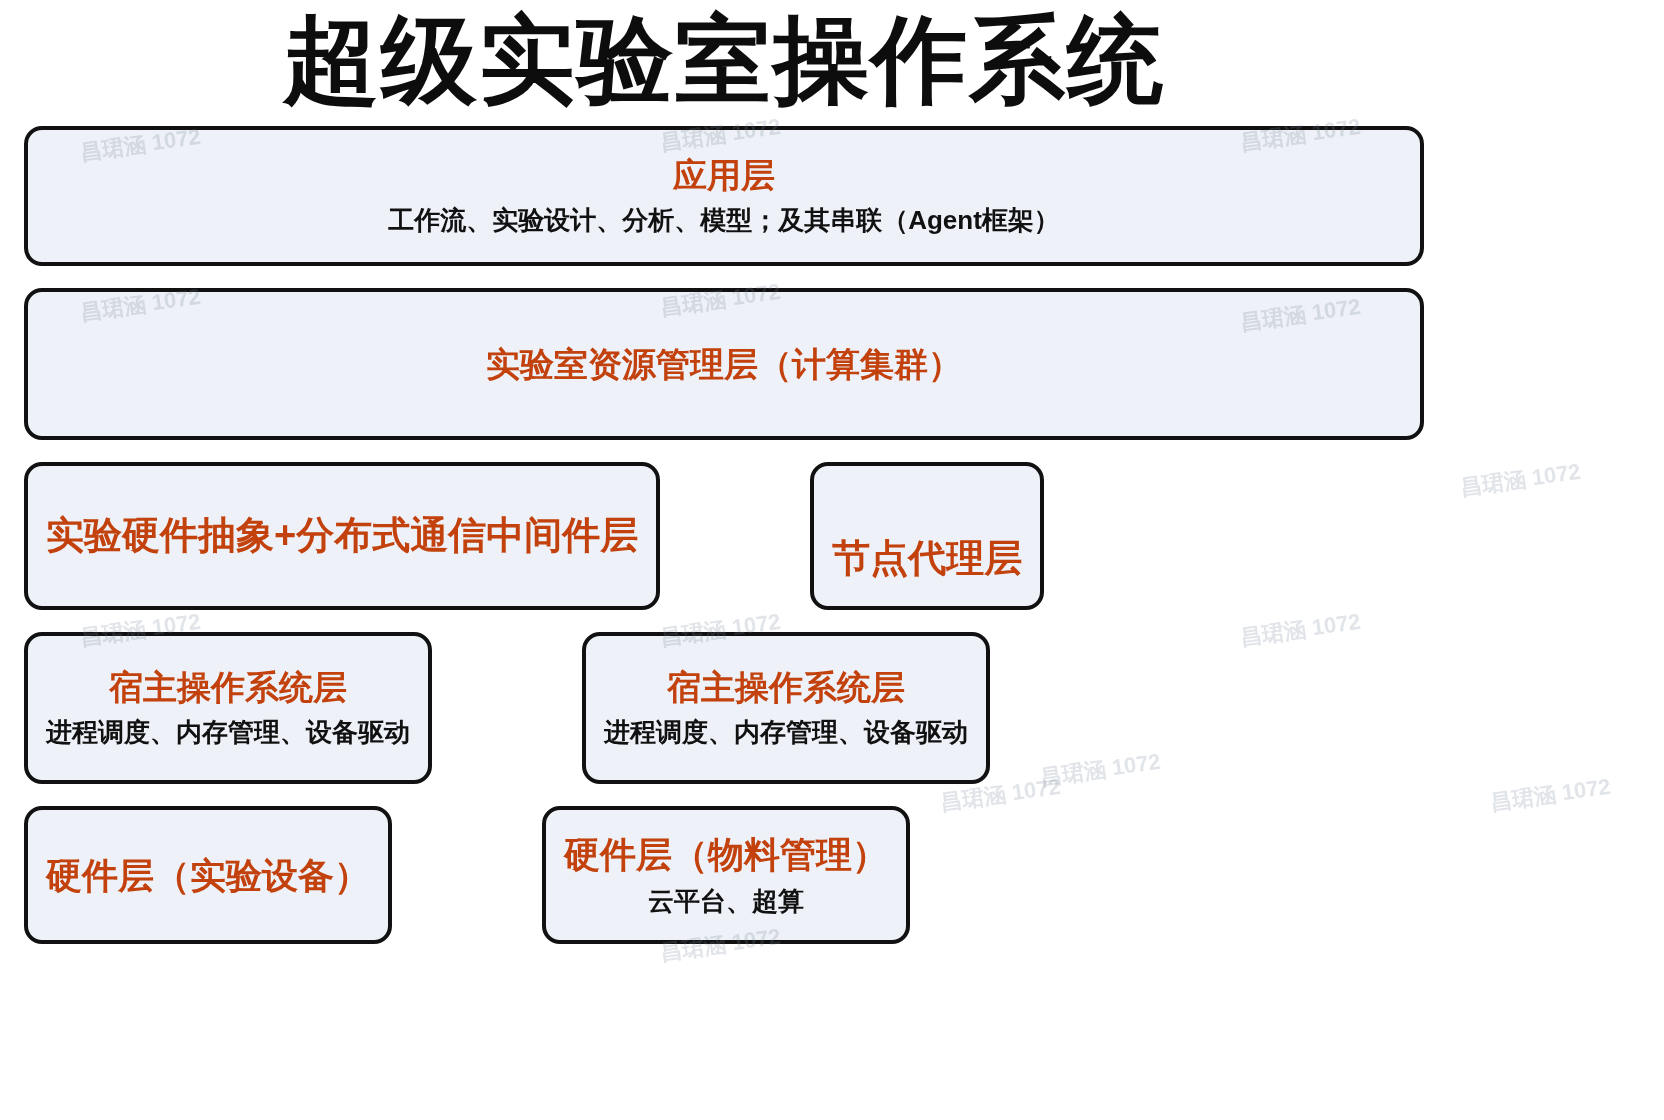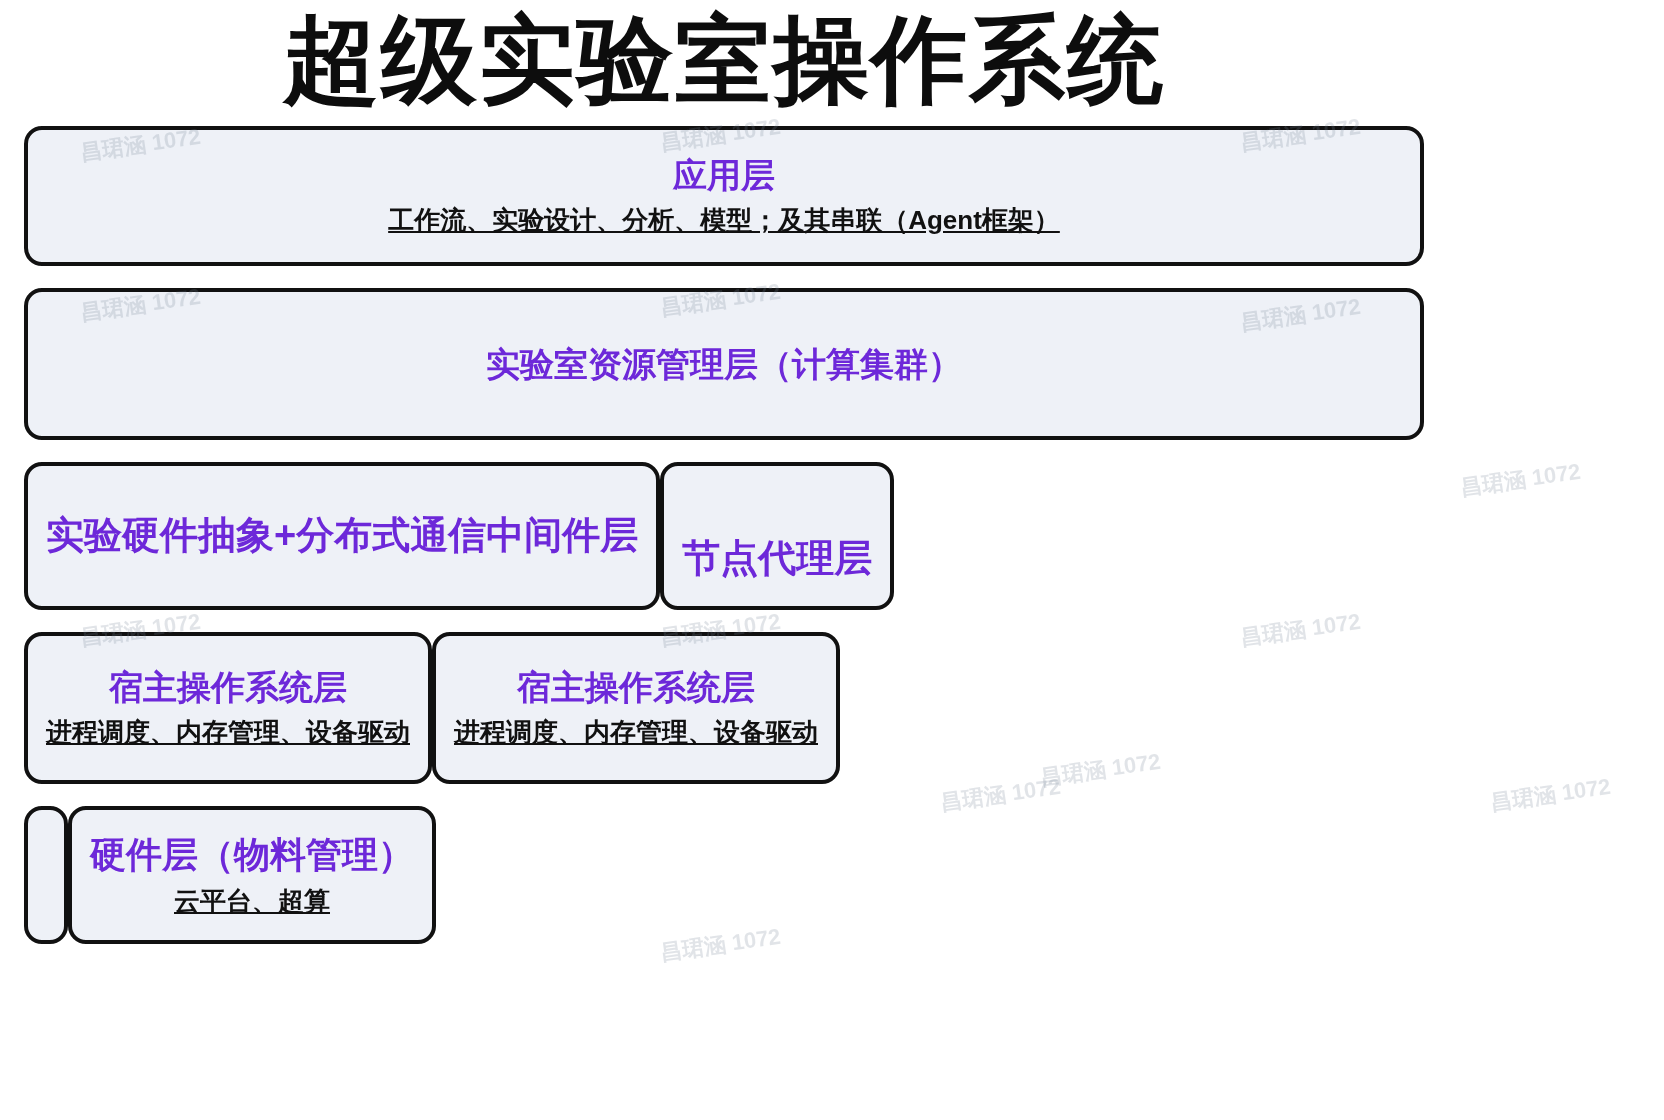--- a/index.html
+++ b/index.html
@@ -51,40 +51,40 @@
     align-items: center;
     justify-content: center;
     text-align: center;
     padding: 10px 18px;
   }
 
   .box-title {
     font-size: 34px;
     font-weight: bold;
     line-height: 1.25;
-    color: #6d28d9;
+    color: #c2410c;
   }
   .box-sub {
     font-size: 26px;
     font-weight: bold;
     line-height: 1.3;
     margin-top: 8px;
     color: #111111;
-    text-decoration: underline;
   }
 
   .row-full {
     width: 100%;
   }
 
   .h-app { height: 140px; }
   .h-res { height: 152px; }
 
   .two-col {
     display: flex;
+    gap: 150px;
   }
 
   .h-mid { height: 148px; }
   .h-host { height: 152px; }
   .h-hw { height: 138px; }
 
   .box-mid .box-title { font-size: 38px; }
   .box-mid-right .box-title { font-size: 38px; margin-top: 46px; }
 
   .box-hw .box-title { font-size: 36px; }
@@ -148,20 +148,21 @@
         <div class="box-sub">进程调度、内存管理、设备驱动</div>
       </div>
       <div class="box h-host">
         <div class="box-title">宿主操作系统层</div>
         <div class="box-sub">进程调度、内存管理、设备驱动</div>
       </div>
     </div>
 
     <div class="two-col">
       <div class="box h-hw box-hw">
+        <div class="box-title">硬件层（实验设备）</div>
       </div>
       <div class="box h-hw box-hw">
         <div class="box-title">硬件层（物料管理）</div>
         <div class="box-sub">云平台、超算</div>
       </div>
     </div>
 
   </div>
 
   <div class="wm w1">昌珺涵 1072</div>

